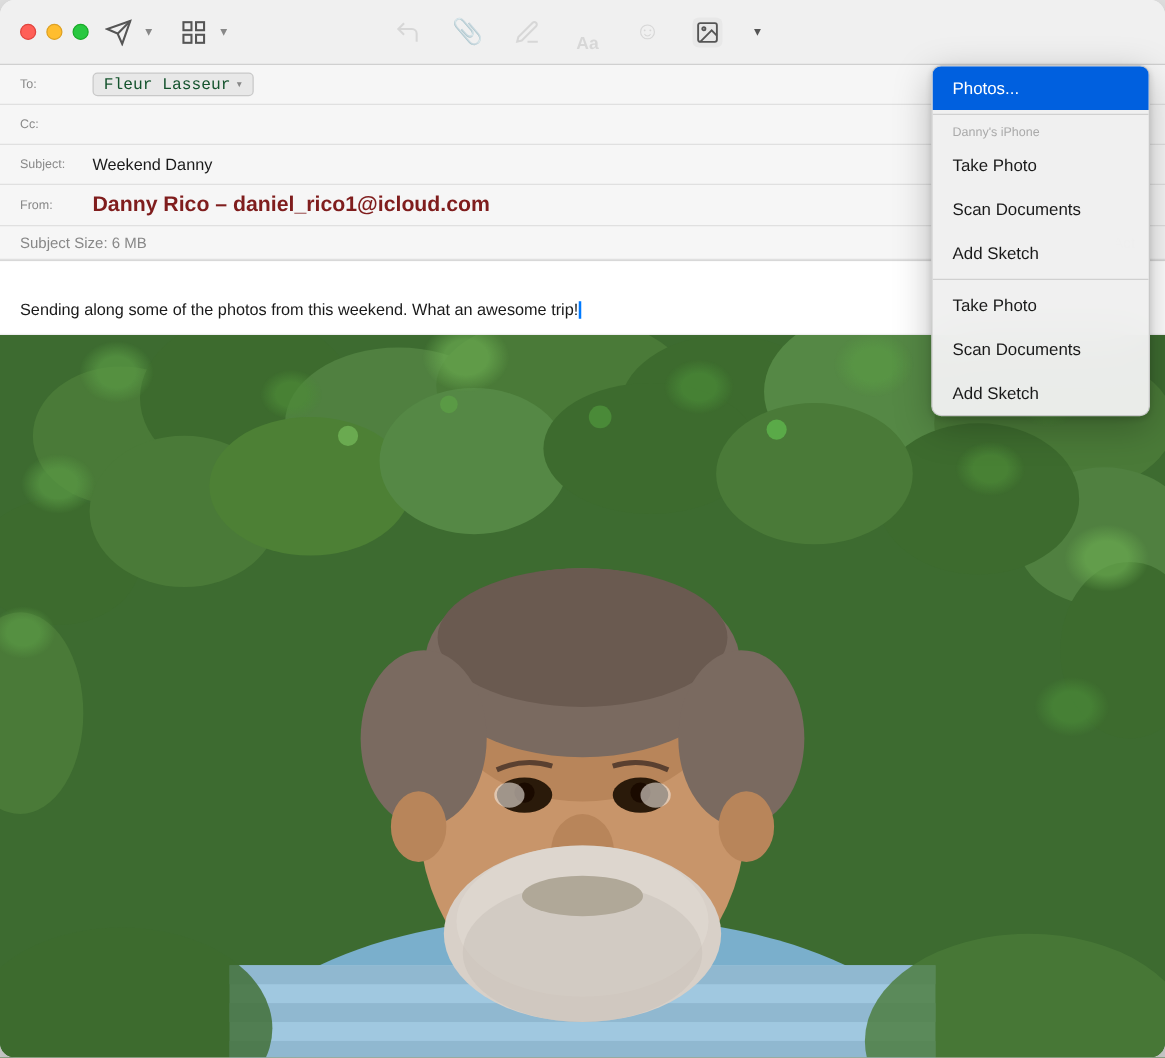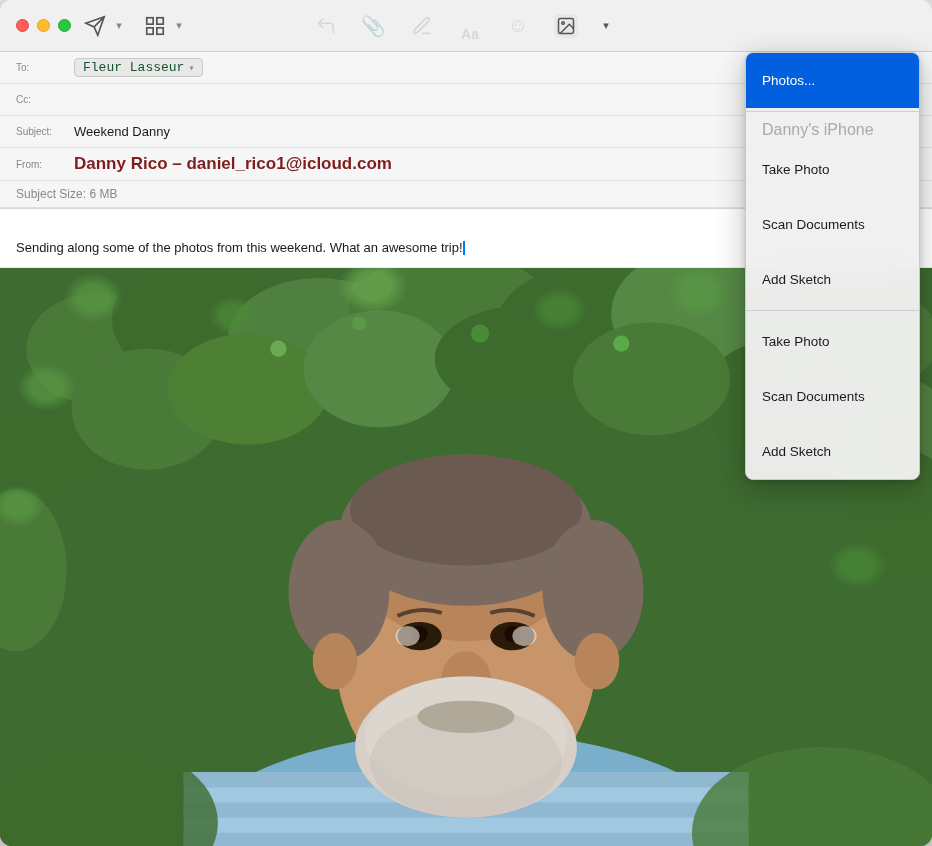--- a/index.html
+++ b/index.html
@@ -238,36 +238,36 @@
       background: rgba(240, 240, 240, 0.97);
       backdrop-filter: blur(20px);
       border: 1px solid #c8c8c8;
       border-radius: 8px;
       box-shadow: 0 8px 30px rgba(0,0,0,0.25), 0 2px 6px rgba(0,0,0,0.15);
       overflow: hidden;
       z-index: 100;
     }
 
     .menu-item {
-      padding: 20px 16px;
+      padding: 10px 16px;
       font-size: 13.5px;
       color: #1a1a1a;
       cursor: pointer;
       display: flex;
       align-items: center;
     }
 
     .menu-item.highlighted {
       background: #0060df;
       color: white;
     }
 
     .menu-section-header {
       padding: 6px 16px 3px;
-      font-size: 16px;
+      font-size: 10px;
       color: #aaa;
       font-weight: 500;
       cursor: default;
     }
 
     .menu-divider {
       height: 1px;
       background: #d0d0d0;
       margin: 3px 0;
     }

